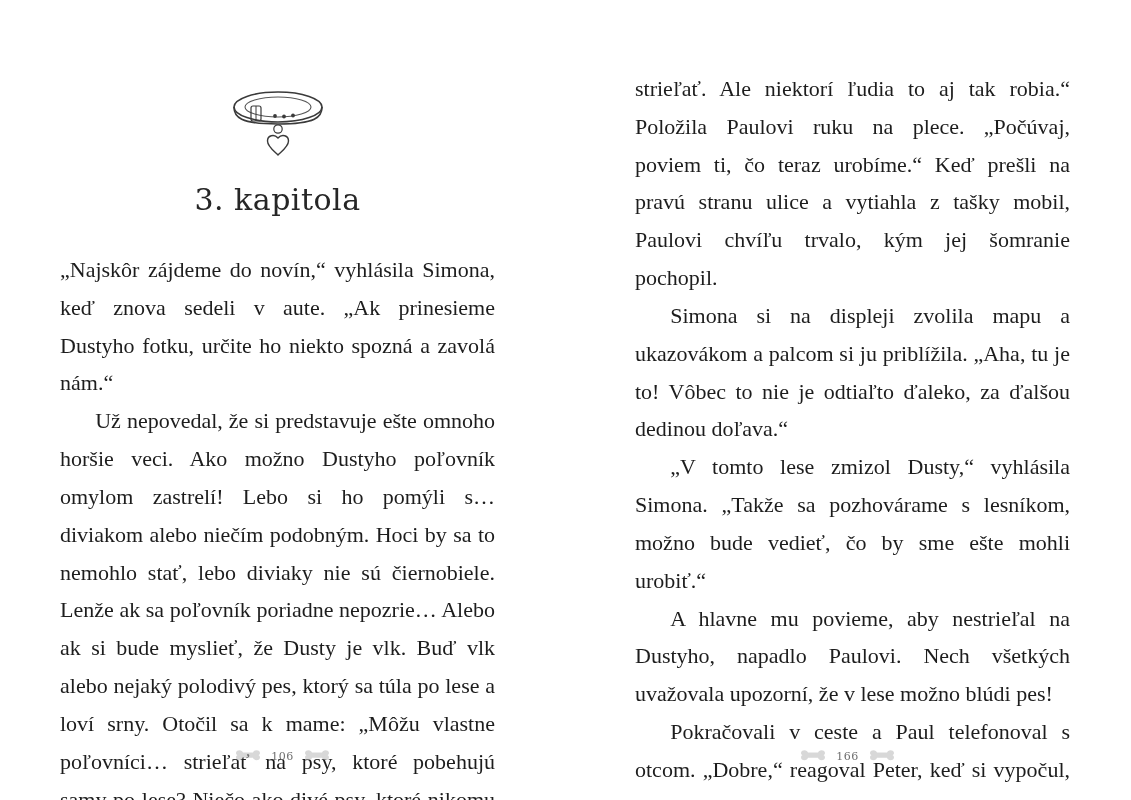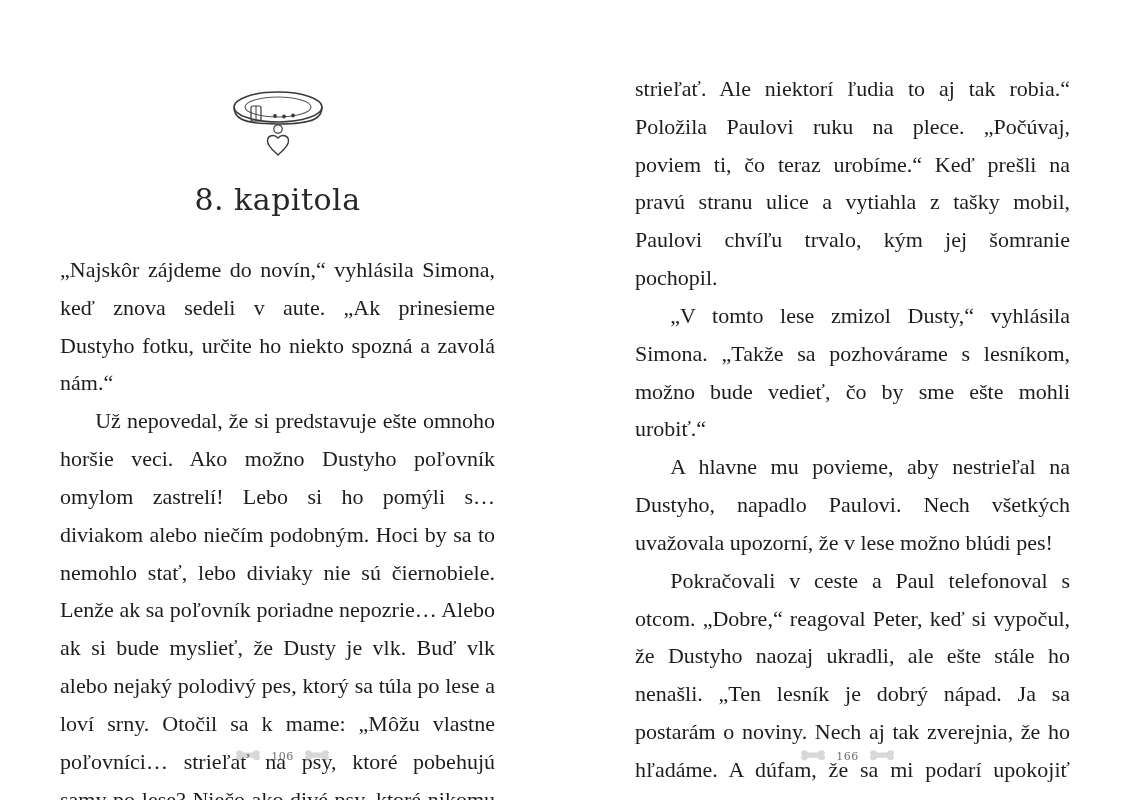--- a/index.html
+++ b/index.html
@@ -120,21 +120,21 @@
             <circle cx="57" cy="36" r="1.9" fill="#3a3a3a" stroke="none"></circle>
             <circle cx="66" cy="36.5" r="1.9" fill="#3a3a3a" stroke="none"></circle>
             <circle cx="75" cy="35.5" r="1.9" fill="#3a3a3a" stroke="none"></circle>
 
             <circle cx="60" cy="49" r="4.2" stroke-width="1.2"></circle>
 
             <path d="M60 58 C56 53.5 49.5 55.5 49.5 61 C49.5 66.5 56.5 71.5 60 75 C63.5 71.5 70.5 66.5 70.5 61 C70.5 55.5 64 53.5 60 58 Z" stroke-width="1.4"></path>
           </g>
         </svg>
       </span>
-      <h1 class="chapter-title">8. kapitola</h1>
+      <h1 class="chapter-title">3. kapitola</h1>
     </div>
 
     <div class="body-text">
       <p>„Najskôr zájdeme do novín,“ vyhlásila Simona, keď znova sedeli v aute. „Ak prinesieme Dustyho fotku, určite ho niekto spozná a zavolá nám.“</p>
       <p class="indent">Už nepovedal, že si predstavuje ešte omnoho horšie veci. Ako možno Dustyho poľovník omylom zastrelí! Lebo si ho pomýli s… diviakom alebo niečím podobným. Hoci by sa to nemohlo stať, lebo diviaky nie sú čiernobiele. Lenže ak sa poľovník poriadne nepozrie… Alebo ak si bude myslieť, že Dusty je vlk. Buď vlk alebo nejaký polodivý pes, ktorý sa túla po lese a loví srny. Otočil sa k mame: „Môžu vlastne poľovníci… strieľať na psy, ktoré pobehujú samy po lese? Niečo ako divé psy, ktoré nikomu nepatria. Existujú vôbec?“</p>
     </div>
 
     <div class="folio">
       <span class="folio-inner">
         <span class="bone">
@@ -148,20 +148,21 @@
             <path d="M4.5 1.2 C2.3 1.2 1 2.4 1 4 C1 5 1.6 5.8 2.4 6.2 C1.6 6.6 1 7.4 1 8.4 C1 10 2.3 11.2 4.5 11.2 C6.3 11.2 7.6 10.2 8 8.8 L18 8.8 C18.4 10.2 19.7 11.2 21.5 11.2 C23.7 11.2 25 10 25 8.4 C25 7.4 24.4 6.6 23.6 6.2 C24.4 5.8 25 5 25 4 C25 2.4 23.7 1.2 21.5 1.2 C19.7 1.2 18.4 2.2 18 3.6 L8 3.6 C7.6 2.2 6.3 1.2 4.5 1.2 Z" fill="#b9b9b9"></path>
           </svg>
         </span>
       </span>
     </div>
   </div>
 
   <div class="page page-right">
     <div class="body-text">
       <p>strieľať. Ale niektorí ľudia to aj tak robia.“ Položila Paulovi ruku na plece. „Počúvaj, poviem ti, čo teraz urobíme.“ Keď prešli na pravú stranu ulice a vytiahla z tašky mobil, Paulovi chvíľu trvalo, kým jej šomranie pochopil.</p>
+      <p class="indent">Simona si na displeji zvolila mapu a ukazovákom a palcom si ju priblížila. „Aha, tu je to! Vôbec to nie je odtiaľto ďaleko, za ďalšou dedinou doľava.“</p>
       <p class="indent">„V tomto lese zmizol Dusty,“ vyhlásila Simona. „Takže sa pozhovárame s lesníkom, možno bude vedieť, čo by sme ešte mohli urobiť.“</p>
       <p class="indent">A hlavne mu povieme, aby nestrieľal na Dustyho, napadlo Paulovi. Nech všetkých uvažovala upozorní, že v lese možno blúdi pes!</p>
       <p class="indent">Pokračovali v ceste a Paul telefonoval s otcom. „Dobre,“ reagoval Peter, keď si vypočul, že Dustyho naozaj ukradli, ale ešte stále ho nenašli. „Ten lesník je dobrý nápad. Ja sa postarám o noviny. Nech aj tak zverejnia, že ho hľadáme. A dúfam, že sa mi podarí upokojiť Karlotu. Ešte šťastie, že tí Meyerovci nebývajú blízko nás, inak by k nim tvoja</p>
     </div>
 
     <div class="folio">
       <span class="folio-inner">
         <span class="bone">
           <svg width="26" height="12" viewBox="0 0 26 12" xmlns="http://www.w3.org/2000/svg">
             <path d="M4.5 1.2 C2.3 1.2 1 2.4 1 4 C1 5 1.6 5.8 2.4 6.2 C1.6 6.6 1 7.4 1 8.4 C1 10 2.3 11.2 4.5 11.2 C6.3 11.2 7.6 10.2 8 8.8 L18 8.8 C18.4 10.2 19.7 11.2 21.5 11.2 C23.7 11.2 25 10 25 8.4 C25 7.4 24.4 6.6 23.6 6.2 C24.4 5.8 25 5 25 4 C25 2.4 23.7 1.2 21.5 1.2 C19.7 1.2 18.4 2.2 18 3.6 L8 3.6 C7.6 2.2 6.3 1.2 4.5 1.2 Z" fill="#b9b9b9"></path>

